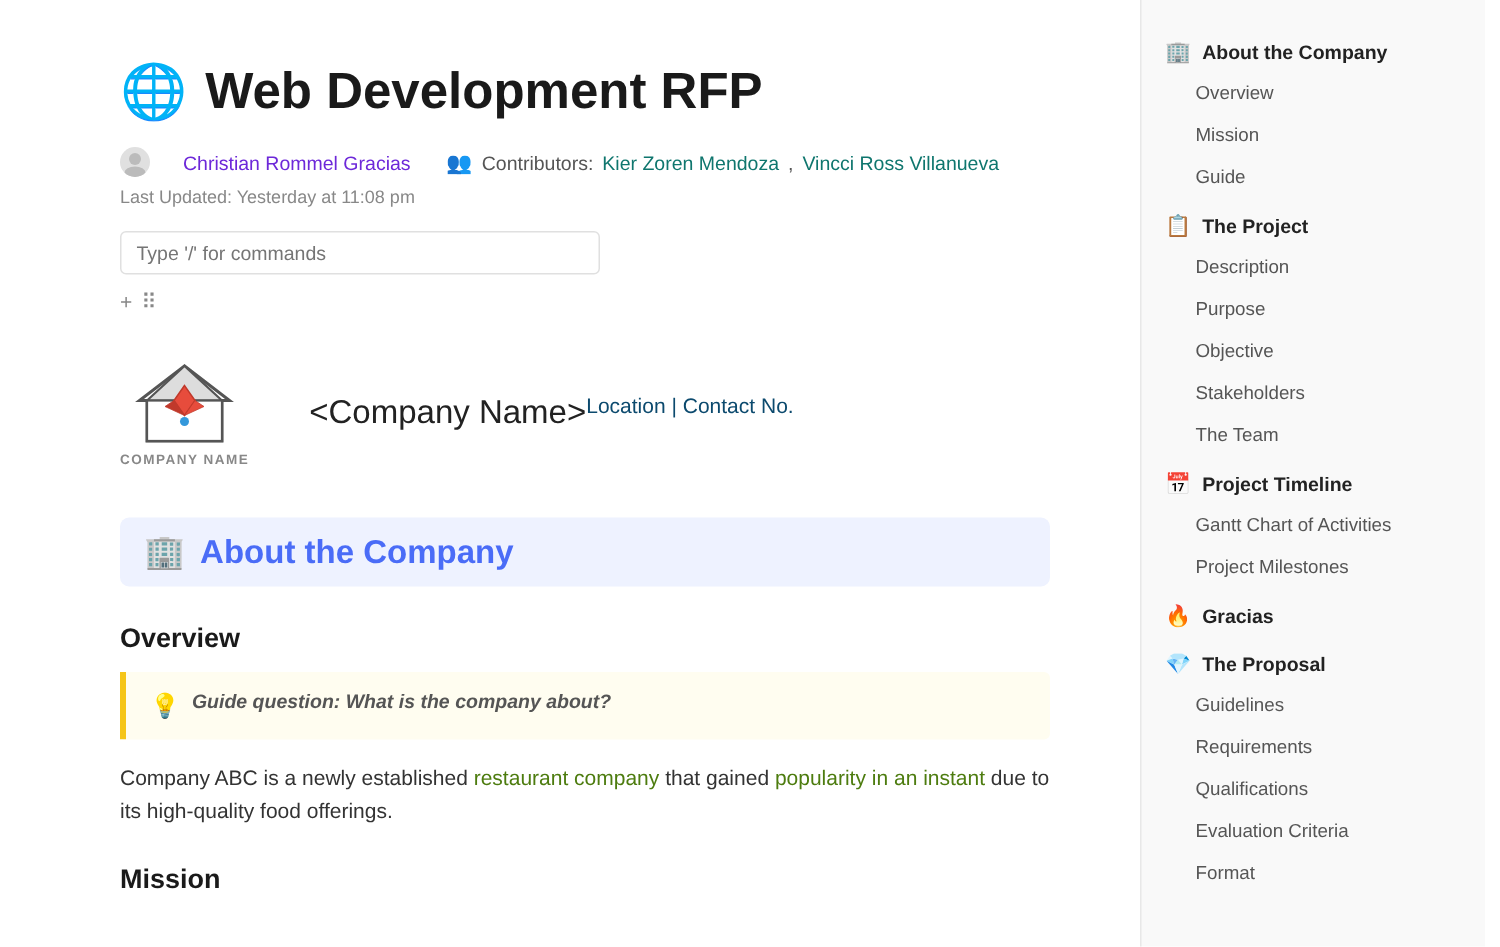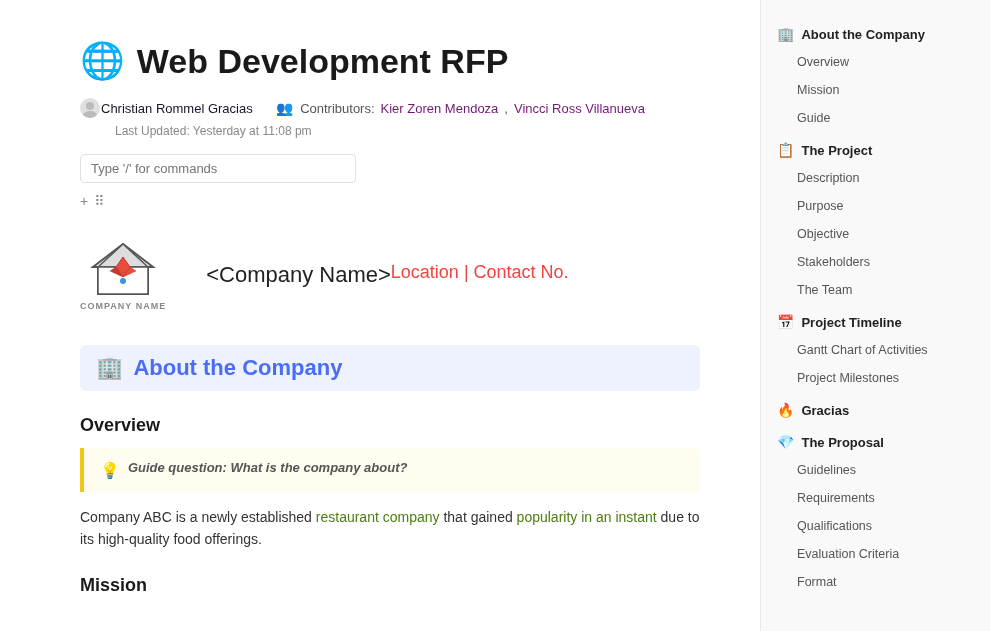--- a/index.html
+++ b/index.html
@@ -41,23 +41,23 @@
       display: flex;
       align-items: center;
       gap: 24px;
       margin-bottom: 6px;
       font-size: 13px;
       color: #555;
     }
     .meta-author {
       display: flex;
       align-items: center;
-      gap: 1px;
+      gap: 22px;
       font-weight: 500;
-      color: #0f172a;
+      color: #6d28d9;
     }
     .meta-avatar {
       width: 20px;
       height: 20px;
       border-radius: 50%;
       background: #e0e0e0;
       display: flex;
       align-items: center;
       justify-content: center;
       font-size: 10px;
@@ -66,38 +66,37 @@
     .meta-contributors {
       display: flex;
       align-items: center;
       gap: 6px;
       color: #555;
     }
     .contributor-icon {
       font-size: 14px;
     }
     .contributor-link {
-      color: #701a75;
+      color: #0f766e;
       text-decoration: none;
     }
     .last-updated {
       font-size: 12px;
       color: #888;
       margin-bottom: 16px;
-      margin-left: 35px;
     }
 
     
     .command-input {
       border: 1px solid #e0e0e0;
       border-radius: 4px;
       padding: 6px 10px;
       font-size: 13px;
       color: #aaa;
-      width: 276px;
+      width: 320px;
       margin-bottom: 10px;
       outline: none;
     }
 
     
     .add-row {
       display: flex;
       align-items: center;
       gap: 6px;
       margin-bottom: 20px;
@@ -135,22 +134,22 @@
     .company-info {
       display: flex;
       flex-direction: row;
     }
     .company-name {
       font-size: 22px;
       font-weight: 500;
       color: #222;
     }
     .company-location {
-      font-size: 18px;
-      color: #ef4444;
+      font-size: 14px;
+      color: #0c4a6e;
     }
 
     
     .section-header {
       display: flex;
       align-items: center;
       gap: 10px;
       background: #eef2ff;
       border-radius: 6px;
       padding: 10px 16px;

